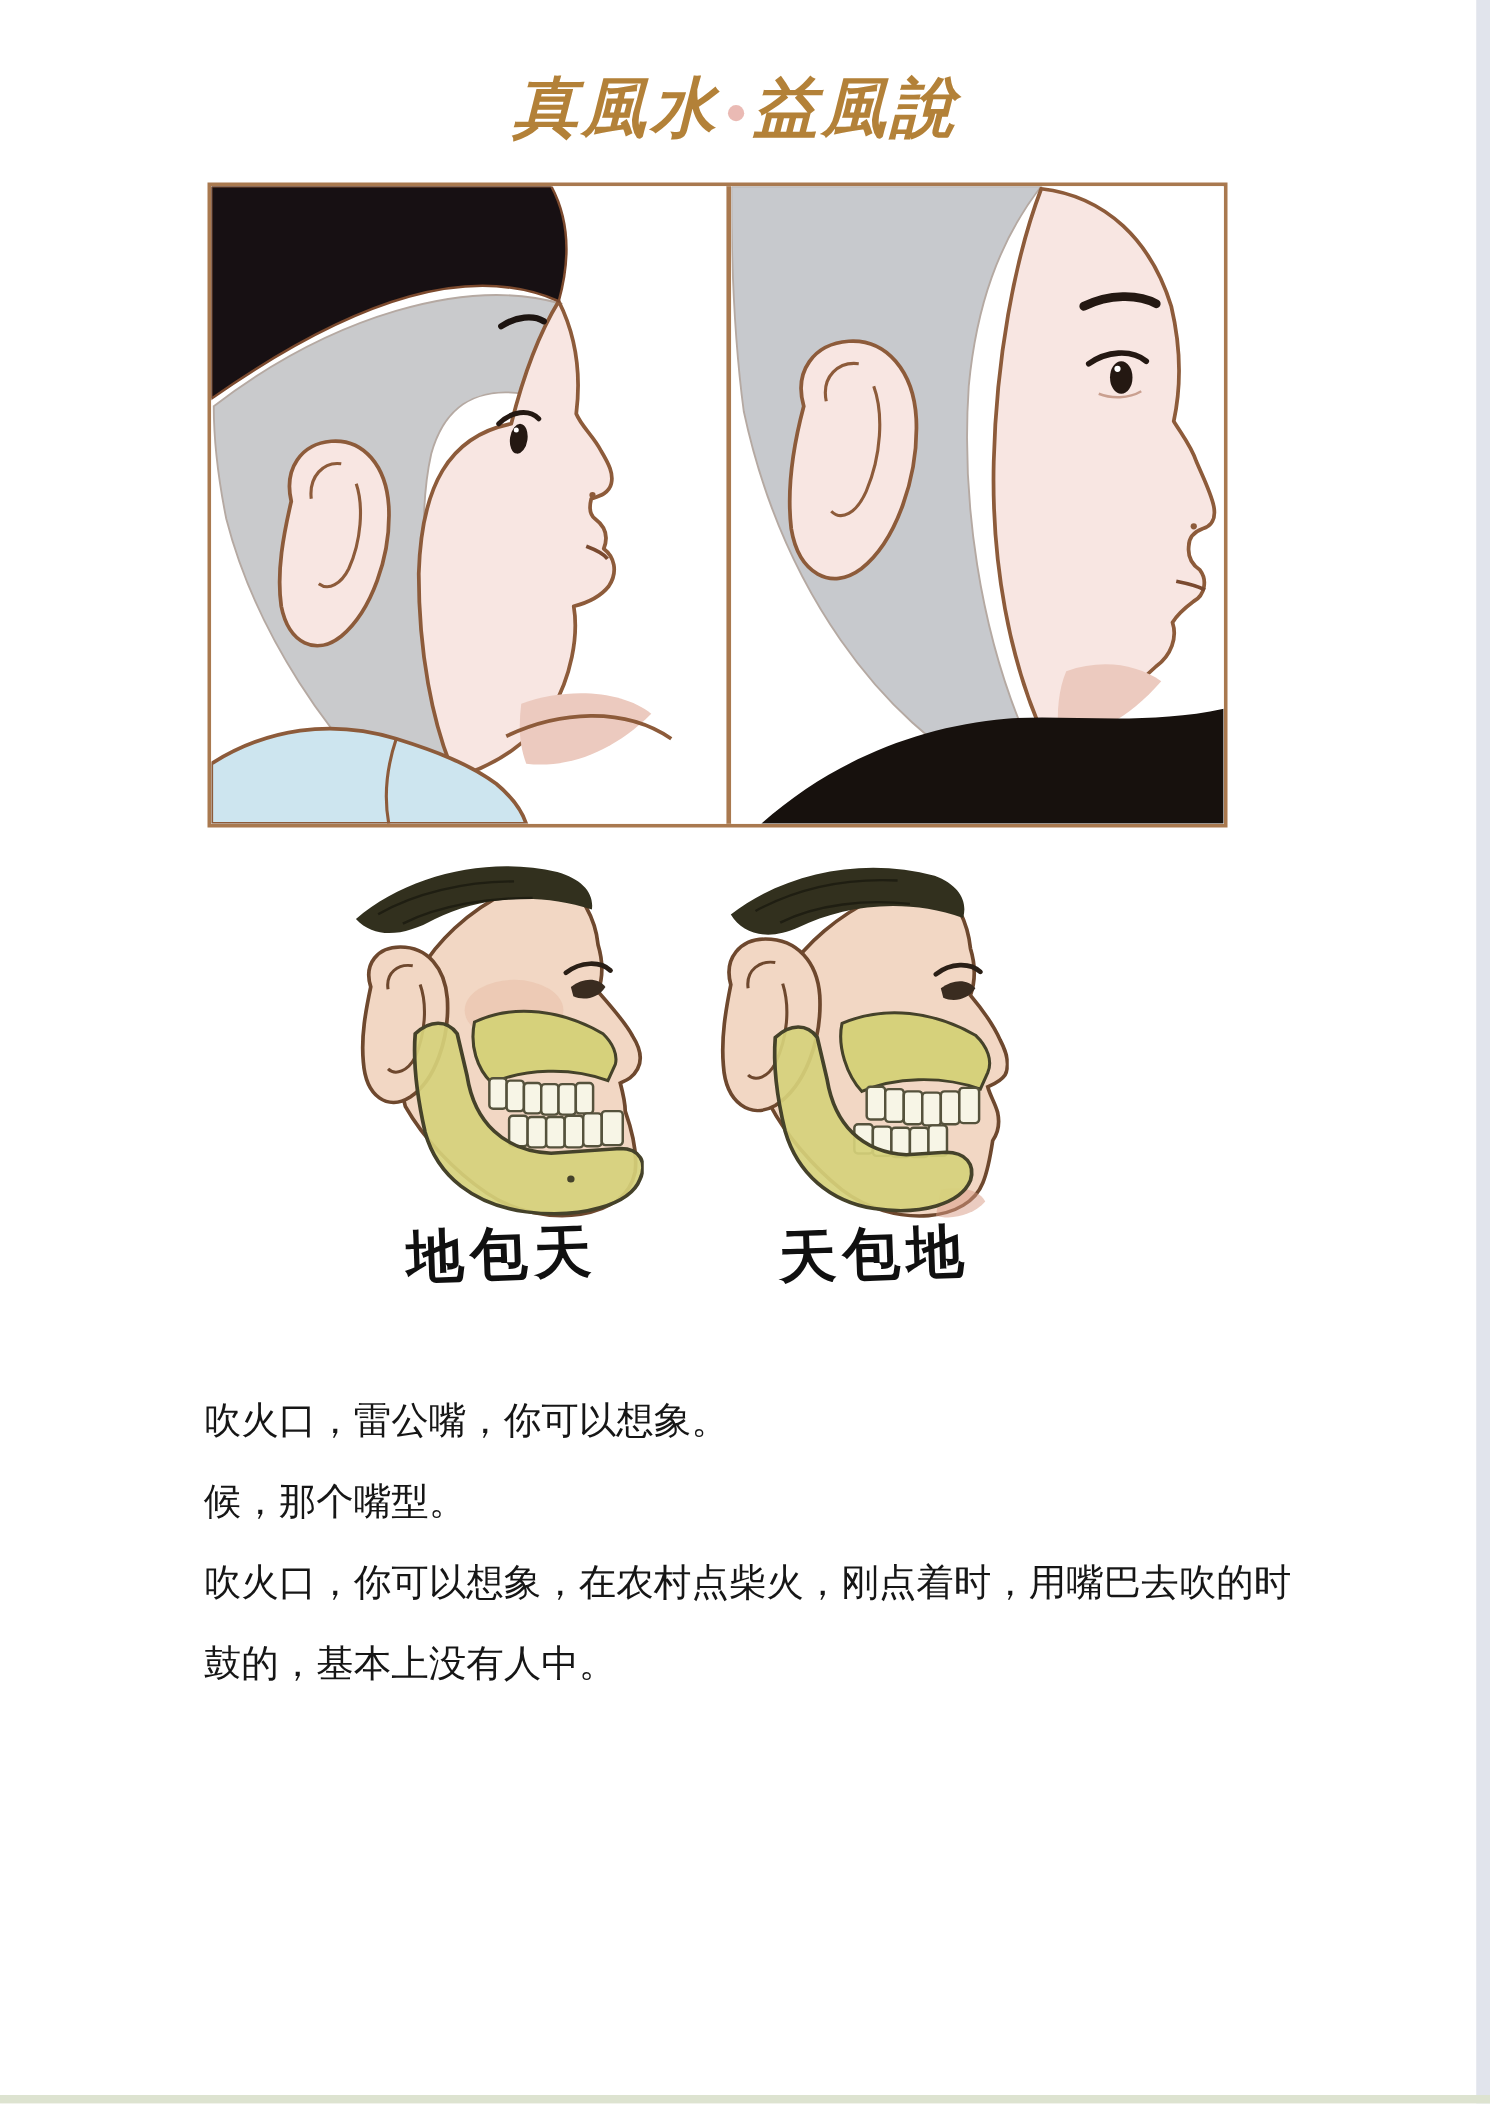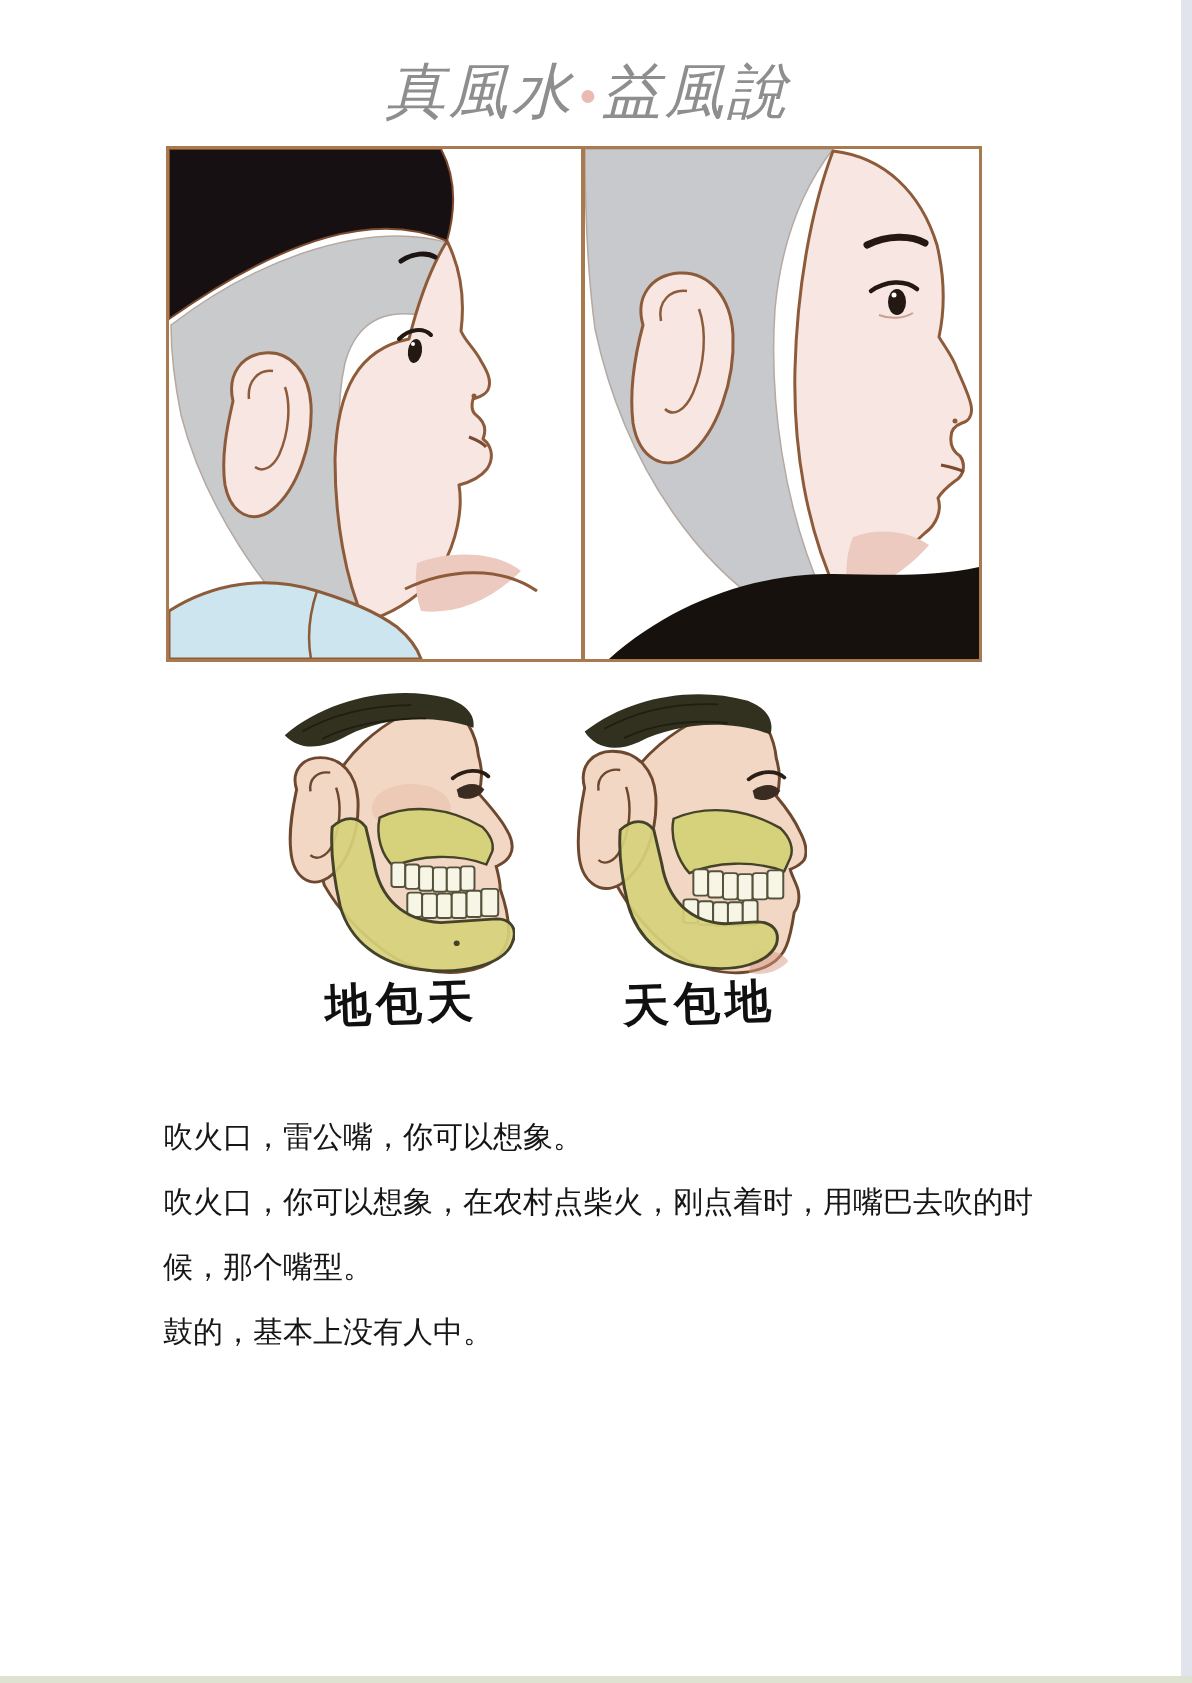--- a/index.html
+++ b/index.html
@@ -2,22 +2,22 @@
 <html><head>
 <meta charset="utf-8">
 <style>
   html,body{margin:0;padding:0;background:#ffffff;}
   #page{position:relative;width:1192px;height:1683px;background:#ffffff;overflow:hidden;
         font-family:"Liberation Serif","DejaVu Serif",serif;}
   .abs{position:absolute;}
 
   
   #watermark{top:52px;left:50%;transform:translateX(-52%);white-space:nowrap;
-    font-size:60px;font-weight:normal;font-style:italic;letter-spacing:3px;
-    color:#737373;opacity:.8;font-family:"DejaVu Serif","Liberation Serif",serif;}
+    font-size:52px;font-weight:bold;font-style:italic;letter-spacing:3px;
+    color:#a16207;opacity:.8;font-family:"DejaVu Serif","Liberation Serif",serif;}
   #watermark .seal{display:inline-block;width:13px;height:13px;border-radius:50%;
     background:#e09a90;margin:0 7px;vertical-align:middle;opacity:.85;}
 
   
   #fig1{top:146px;left:166px;width:816px;height:516px;border:3px solid #a9794f;
         box-sizing:border-box;display:flex;background:#ffffff;}
   #fig1 .panel{position:relative;height:100%;background:#ffffff;overflow:hidden;}
   #fig1 .panel.left{width:412px;}
   #fig1 .divider{width:4px;height:100%;background:#a9794f;}
   #fig1 .panel.right{flex:1;}
@@ -216,20 +216,20 @@
                C220,258 228,268 224,282 C216,302 184,312 146,306
                C110,300 84,276 74,240 C68,214 64,186 66,160 Z" fill="#d6d17b" stroke="#45422a" stroke-width="3" fill-opacity="0.92"></path>
     </svg>
 
     <div id="label-left" class="skull-label">地包天</div>
     <div id="label-right" class="skull-label">天包地</div>
   </div>
 
   <div id="bodytext" class="abs">
     <div class="tline">吹火口，雷公嘴，你可以想象。</div>
+    <div class="tline">候，那个嘴型。</div>
     <div class="tline">吹火口，你可以想象，在农村点柴火，刚点着时，用嘴巴去吹的时</div>
-    <div class="tline">候，那个嘴型。</div>
     <div class="tline">鼓的，基本上没有人中。</div>
   </div>
 
   <div id="edge-right" class="abs"></div>
   <div id="edge-bottom" class="abs"></div>
 </div>
 
 </body></html>

